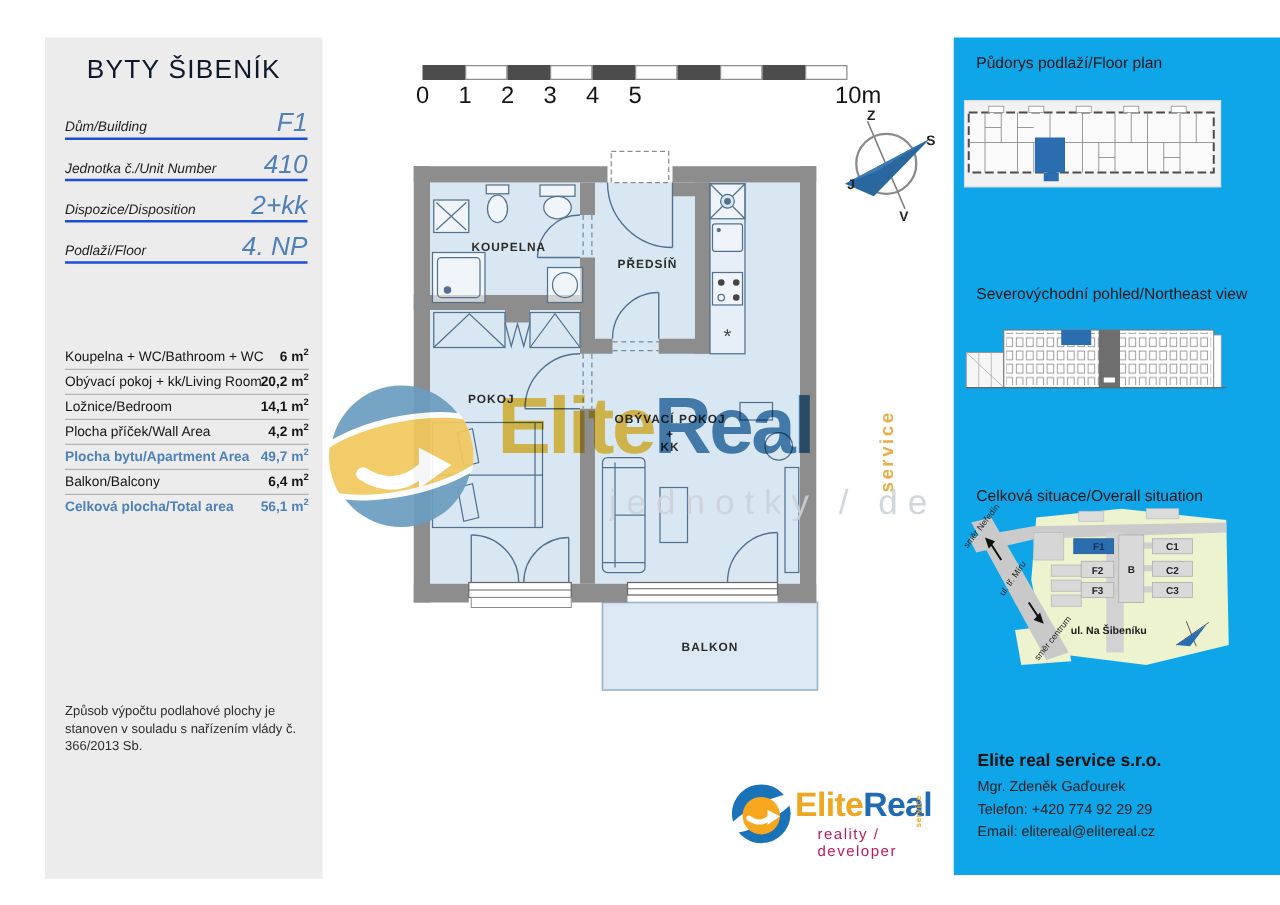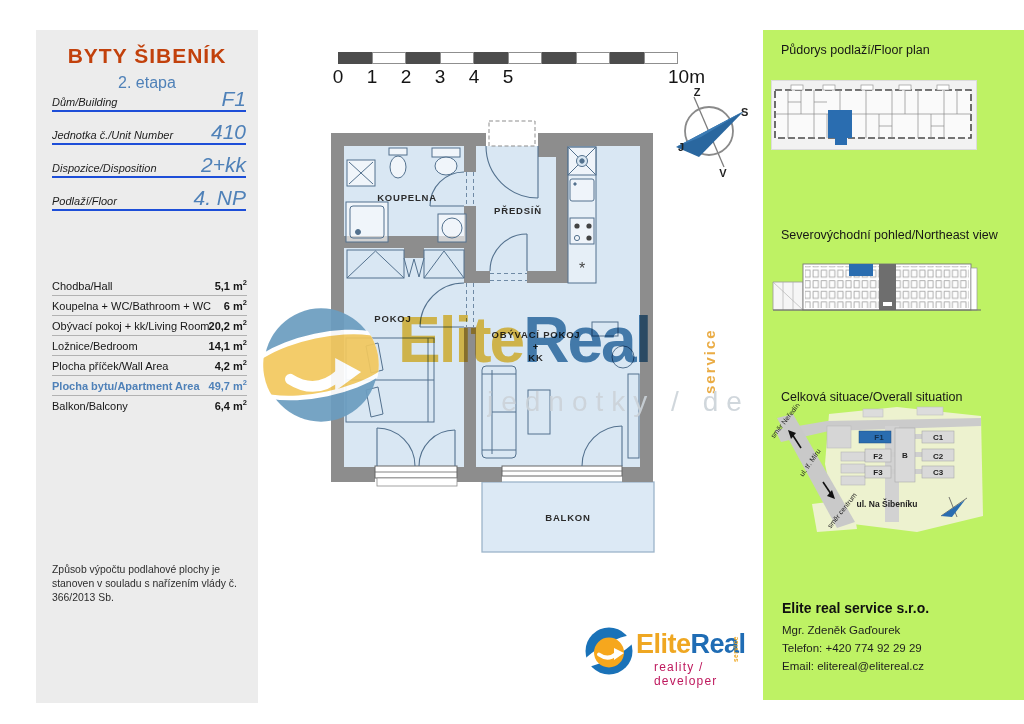--- a/index.html
+++ b/index.html
@@ -1,20 +1,20 @@
 <!DOCTYPE html>
 <html><head>
 <meta charset="utf-8">
 <style>
   html,body{margin:0;padding:0;}
   body{width:1024px;height:724px;background:#ffffff;font-family:"Liberation Sans",sans-serif;position:relative;overflow:hidden;}
   .abs{position:absolute;}
   
   #left-panel{left:36px;top:30px;width:222px;height:673px;background:#ececec;}
-  .lp-title{position:absolute;top:14px;left:0;width:100%;text-align:center;font-size:21px;font-weight:700;letter-spacing:1px;color:#c2410c;}
+  .lp-title{position:absolute;top:14px;left:0;width:100%;text-align:center;font-size:21px;font-weight:400;letter-spacing:1px;color:#0f172a;}
   .lp-sub{position:absolute;top:44px;left:0;width:100%;text-align:center;font-size:16px;color:#4f81b8;}
   .info-rows{position:absolute;top:49px;left:16px;right:12px;}
   .info-row{position:relative;height:31px;border-bottom:2px solid #1d4ed8;font-style:italic;}
   .info-row .lbl{position:absolute;left:0;bottom:2px;font-size:11px;color:#1c1c1c;}
   .info-row .val{position:absolute;right:0;bottom:-1px;font-size:21px;color:#4f81b8;}
   .area-rows{position:absolute;top:246px;left:16px;right:11px;}
   .arow{position:relative;height:19px;border-bottom:1px solid #b2b2b2;font-size:11px;color:#161616;}
   .arow:last-child{border-bottom:none;}
   .arow .lbl{position:absolute;left:0;bottom:3px;}
   .arow .val{position:absolute;right:0;bottom:3px;font-weight:700;}
@@ -36,21 +36,21 @@
   text{font-family:"Liberation Sans",sans-serif;}
   .roomlbl{font-size:9.5px;font-weight:700;letter-spacing:.8px;fill:#2b2b2b;}
   
   .wm-logo{left:262px;top:306px;width:118px;height:118px;opacity:.92;}
   .wm-text{left:398px;top:308px;font-size:64px;font-weight:700;letter-spacing:-2px;line-height:1;white-space:nowrap;mix-blend-mode:multiply;}
   .wm-elite{color:#f2c64e;}
   .wm-real{color:#4e86b2;}
   .wm-service{left:701px;top:314px;height:80px;writing-mode:vertical-rl;transform:rotate(180deg);font-size:15px;font-weight:700;letter-spacing:2px;color:#e9a83c;opacity:.95;}
   .wm-tagline{left:487px;top:386px;width:260px;overflow:hidden;white-space:nowrap;font-size:28px;letter-spacing:8px;color:#ccd3d9;opacity:.9;}
   
-  #right-panel{left:763px;top:30px;width:261px;height:670px;background:#bef264;}
+  #right-panel{left:763px;top:30px;width:261px;height:670px;background:#0ea5e9;}
   .rp-title{position:absolute;left:18px;font-size:12.5px;color:#161616;}
   #svg-miniplan{position:absolute;left:8px;top:50px;}
   #svg-elev{position:absolute;left:8px;top:228px;}
   #svg-map{position:absolute;left:4px;top:374px;}
   .contact{position:absolute;left:19px;right:10px;}
   .contact .co{font-size:14px;font-weight:700;color:#101010;text-align:right;}
   .contact .ln{font-size:11.5px;color:#1e1e1e;}
   .maptext{font-size:8px;fill:#222;}
   
   #seller{left:552px;top:598px;width:216px;height:100px;}
@@ -60,45 +60,40 @@
   .sl-elite{color:#efa722;}
   .sl-real{color:#1f6cb4;}
   .sl-service{position:absolute;left:180px;top:40px;height:24px;writing-mode:vertical-rl;transform:rotate(180deg);font-size:6.5px;font-weight:700;color:#efa722;letter-spacing:.5px;}
   .sl-tagline{position:absolute;left:102px;top:62px;font-size:12px;letter-spacing:1.2px;color:#be185d;}
 </style>
 </head>
 <body>
 
 <div id="left-panel" class="abs">
   <div class="lp-title">BYTY ŠIBENÍK</div>
-  <div class="lp-sub">2. etapa</div>
   <div class="info-rows">
     <div class="info-row">
       <span class="lbl">Dům/Building</span>
       <span class="val">F1</span>
     </div>
     <div class="info-row">
       <span class="lbl">Jednotka č./Unit Number</span>
       <span class="val">410</span>
     </div>
     <div class="info-row">
       <span class="lbl">Dispozice/Disposition</span>
       <span class="val">2+kk</span>
     </div>
     <div class="info-row">
       <span class="lbl">Podlaží/Floor</span>
       <span class="val">4. NP</span>
     </div>
   </div>
   <div class="area-rows">
     <div class="arow">
-        <span class="lbl">Chodba/Hall</span>
-        <span class="val"><span>5,1 m</span><sup>2</sup></span>
-      </div>
-    <div class="arow">
         <span class="lbl">Koupelna + WC/Bathroom + WC</span>
         <span class="val"><span>6 m</span><sup>2</sup></span>
       </div>
     <div class="arow">
         <span class="lbl">Obývací pokoj + kk/Living Room</span>
         <span class="val"><span>20,2 m</span><sup>2</sup></span>
       </div>
     <div class="arow">
         <span class="lbl">Ložnice/Bedroom</span>
         <span class="val"><span>14,1 m</span><sup>2</sup></span>
@@ -107,20 +102,24 @@
         <span class="lbl">Plocha příček/Wall Area</span>
         <span class="val"><span>4,2 m</span><sup>2</sup></span>
       </div>
     <div class="arow hl">
         <span class="lbl">Plocha bytu/Apartment Area</span>
         <span class="val"><span>49,7 m</span><sup>2</sup></span>
       </div>
     <div class="arow">
         <span class="lbl">Balkon/Balcony</span>
         <span class="val"><span>6,4 m</span><sup>2</sup></span>
+      </div>
+    <div class="arow hl">
+        <span class="lbl">Celková plocha/Total area</span>
+        <span class="val"><span>56,1 m</span><sup>2</sup></span>
       </div>
   </div>
   <div class="legal">
     <p>Způsob výpočtu podlahové plochy je stanoven v souladu s nařízením vlády č. 366/2013 Sb.</p>
   </div>
 </div>
 
 <div id="scalebar" class="abs">
   <div class="segs">
     <div class="seg d"></div>

